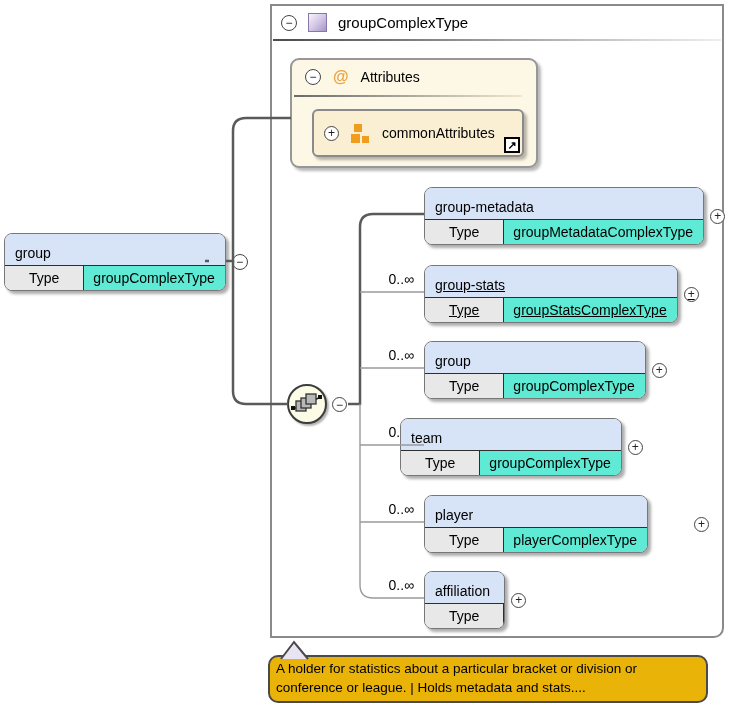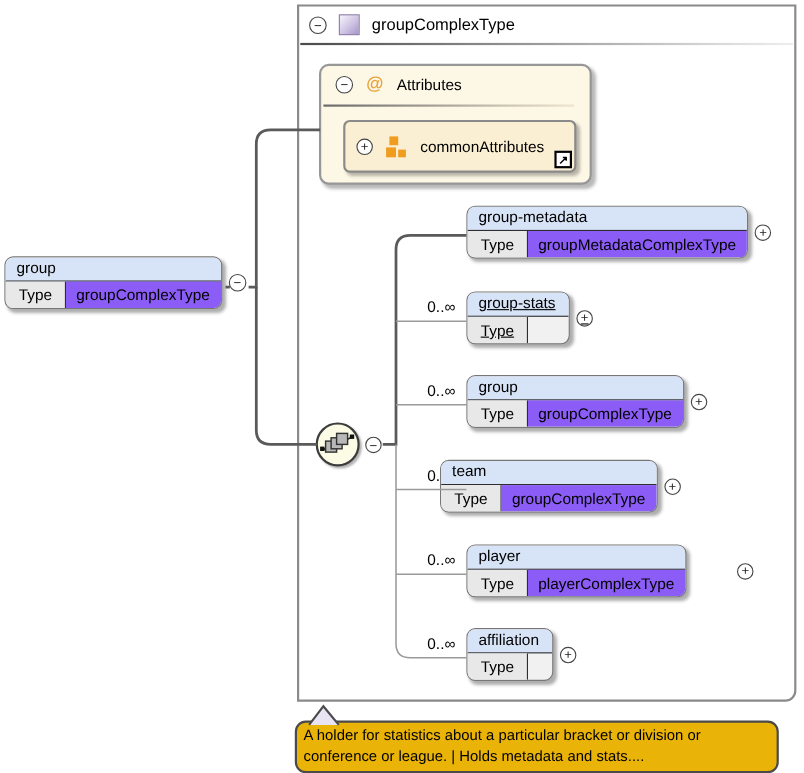--- a/index.html
+++ b/index.html
@@ -50,24 +50,24 @@
     font-size:11px; font-weight:bold; color:#000;
   }
 
   
   .row{ position:absolute; display:flex; align-items:center; gap:6px; }
   .el-box{
     display:inline-block; white-space:nowrap; border:1px solid #777; border-radius:8px;
     overflow:hidden; box-shadow:3px 3px 3px rgba(0,0,0,0.32); background:#f1f1f1;
     font-size:14px; color:#000;
   }
-  .el-header{ background:#d7e3f6; padding:1px 12px 4px 10px; border-bottom:1px solid #2e2e2e; }
+  .el-header{ background:#d7e3f6; padding:11px 12px 4px 10px; border-bottom:1px solid #2e2e2e; }
   .el-type{ display:flex; }
-  .tcell{ background:#e8e8e8; padding:4px 12px; border-right:1px solid #2e2e2e; }
-  .vcell{ background:#8b5cf6; padding:4px 10px 4px 9px; }
+  .tcell{ background:#e8e8e8; padding:4px 24px; border-right:1px solid #2e2e2e; }
+  .vcell{ background:#5eead4; padding:4px 10px 4px 9px; }
 
   .card-label{ position:absolute; left:352px; width:62px; text-align:right; font-size:14px; color:#000; }
 
   
   .seq{
     position:absolute; left:287px; top:384px; width:40px; height:40px; border-radius:50%;
     background:#fbfbe6; border:2px solid #3c3c3c; box-shadow:2px 2px 2px rgba(0,0,0,0.3);
     display:flex; align-items:center; justify-content:center;
   }
   .seq-toggle{ position:absolute; left:332px; top:397px; }
@@ -153,20 +153,21 @@
       </div>
     </div>
     <span class="tg tg-sm">+</span>
   </div>
 
   <div class="row" style="left:424px; top:265px;text-decoration:underline;">
     <div class="el-box">
       <div class="el-header">group-stats</div>
       <div class="el-type">
         <span class="tcell">Type</span>
+        <span class="vcell">groupStatsComplexType</span>
       </div>
     </div>
     <span class="tg tg-sm">+</span>
   </div>
 
   <div class="row" style="left:424px; top:341px;">
     <div class="el-box">
       <div class="el-header">group</div>
       <div class="el-type">
         <span class="tcell">Type</span>

